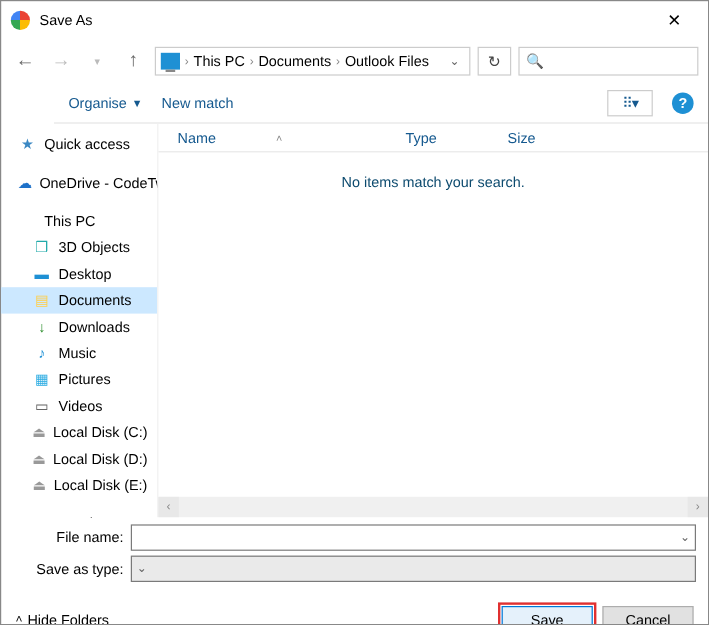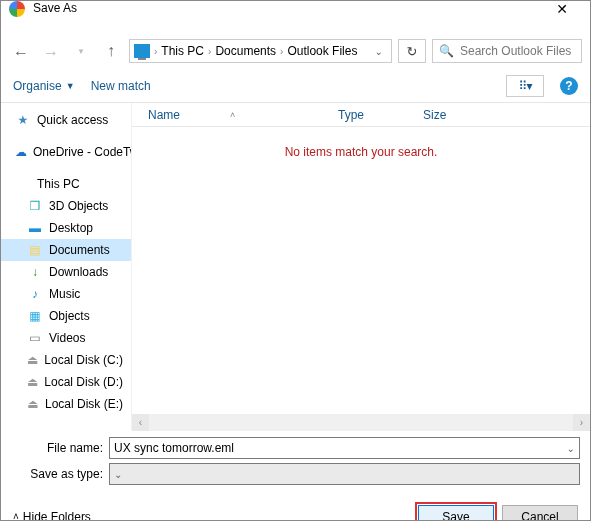--- a/index.html
+++ b/index.html
@@ -1,50 +1,50 @@
 <!DOCTYPE html>
 <html><head>
 <meta charset="utf-8">
 <style>
 * { box-sizing: border-box; margin: 0; padding: 0; font-family: "Segoe UI", Arial, sans-serif; }
 body { background: #fff; width: 591px; height: 521px; overflow: hidden; border: 1px solid #888; }
-.titlebar { height: 32px; display: flex; padding: 0 8px; }
+.titlebar { height: 32px; display: flex; align-items: center; padding: 0 8px; }
 .titlebar .appicon { width: 16px; height: 16px; margin-right: 8px; border-radius: 50%; background: conic-gradient(#ea4335 0 90deg,#fbbc05 90deg 180deg,#34a853 180deg 270deg,#4285f4 270deg 360deg); }
 .titlebar .title { font-size: 12px; flex: 1; }
 .titlebar .close { width: 40px; text-align: center; font-size: 14px; cursor: pointer; }
 .navbar { height: 36px; display: flex; align-items: center; padding: 0 8px; gap: 6px; }
 .navbtn { width: 24px; height: 24px; display: flex; align-items: center; justify-content: center; color: #666; cursor: pointer; }
 .navbtn.disabled { color: #bbb; }
 .addrwrap { flex: 1; display: flex; align-items: center; border: 1px solid #ccc; height: 24px; padding: 0 4px; gap: 4px; font-size: 12px; }
 .addrwrap .monitor { width:16px; height:14px; background:#1e90d4; position:relative; }
 .addrwrap .monitor::after{content:"";position:absolute;bottom:-2px;left:4px;width:8px;height:2px;background:#888;}
 .crumb-sep { color:#888; font-size:10px; }
 .addr-dd { margin-left:auto; color:#666; cursor:pointer; padding:0 4px; font-size:10px;}
 .refresh { width:28px; height:24px; border:1px solid #ccc; display:flex; align-items:center; justify-content:center; font-size:13px; cursor:pointer; color:#444;}
 .searchbox { width: 150px; height: 24px; border:1px solid #ccc; display:flex; align-items:center; padding:0 6px; gap:6px; color:#777; font-size:12px;}
-.toolbar { height: 34px; display:flex; align-items:center; padding:0 12px; gap:16px; font-size:12px; border-bottom:1px solid #e5e5e5;}
+.toolbar { height: 34px; display:flex; align-items:center; padding:0 12px; gap:16px; font-size:12px; border-bottom:1px solid #e5e5e5;margin-left:44px;}
 .toolbar .org { color:#15598f; cursor:pointer; display:flex; align-items:center; gap:4px;}
 .toolbar .newf { color:#15598f; cursor:pointer;}
 .toolbar-spacer{flex:1;}
 .viewbtn{ width:38px; height:22px; border:1px solid #ccc; display:flex; align-items:center; justify-content:center; cursor:pointer; color:#15598f;}
 .helpbtn{ width:18px; height:18px; border-radius:50%; background:#1e90d4; color:#fff; font-size:12px; font-weight:bold; display:flex; align-items:center; justify-content:center; cursor:pointer;}
 .mainarea{ display:flex; height: 328px; }
 .sidebar{ width: 130px; padding:6px 0; overflow-y:auto; font-size:12px;}
 .side-item{ display:flex; align-items:center; gap:6px; padding:3px 8px 3px 14px; cursor:pointer; white-space:nowrap;}
 .side-item.selected{ background:#cce8ff;}
 .side-item .icn{ width:16px; height:16px; display:flex; align-items:center; justify-content:center; font-size:12px;}
 .side-group{ margin-bottom:10px;}
 .side-sub{ padding-left:26px;}
 .filearea{ flex:1; display:flex; flex-direction:column; border-left:1px solid #f0f0f0;}
 .colheaders{ height:24px; display:flex; align-items:center; font-size:12px; color:#15598f; border-bottom:1px solid #e8e8e8; padding-left:8px;}
 .colheaders > div{ padding:0 8px; cursor:pointer;}
 .col-name{ width:190px; display:flex; align-items:center; gap:50px;}
 .col-name .sortind{ font-size:9px; color:#888;}
 .col-date{ width:110px;} .col-type{ width:85px;} .col-size{ width:50px;}
-.filelist{ flex:1; display:flex; align-items:flex-start; justify-content:center; padding-top:18px; font-size:12px; color:#b91c1c;}
+.filelist{ flex:1; display:flex; align-items:flex-start; justify-content:center; padding-top:18px; font-size:12px; color:#0c4a6e;}
 .hscroll{ height:17px; background:#f0f0f0; display:flex; align-items:center;}
 .hscroll .arrow{ width:17px; height:17px; background:#e8e8e8; display:flex; align-items:center; justify-content:center; font-size:10px; color:#888; cursor:pointer;}
 .hscroll .track{ flex:1; height:17px; margin-left:-1px;}
 .formarea{ padding:6px 10px; font-size:12px;}
 .formrow{ display:flex; align-items:center; margin-bottom:4px; gap:6px;}
 .formrow label{ width:92px; text-align:right;}
 .formrow .field{ flex:1; border:1px solid #7a7a7a; height:22px; padding:0 4px; font-size:12px; background:#fff; display:flex; align-items:center;}
 .formrow .field.combo{ background:#eaeaea; justify-content:space-between;}
 .bottombar{ display:flex; align-items:center; padding:10px 12px; font-size:12px; gap:8px;}
 .bottombar .hidef{ display:flex; align-items:center; gap:4px; cursor:pointer;}
@@ -83,21 +83,20 @@
     <span>This PC</span>
     <span class="crumb-sep">›</span>
     <span>Documents</span>
     <span class="crumb-sep">›</span>
     <span>Outlook Files</span>
     <span class="addr-dd">⌄</span>
   </div>
   <div class="refresh">↻</div>
   <div class="searchbox">
     <span>🔍</span>
-    <span>Search Outlook Files</span>
   </div>
 </div>
 
 <div class="toolbar">
   <span class="org">
     <span>Organise</span>
     <span style="font-size:9px;">▼</span>
   </span>
   <span class="newf">New match</span>
   <span class="toolbar-spacer"></span>
@@ -143,21 +142,21 @@
       <div class="side-item side-sub">
         <span class="icn down">↓</span>
         <span>Downloads</span>
       </div>
       <div class="side-item side-sub">
         <span class="icn note">♪</span>
         <span>Music</span>
       </div>
       <div class="side-item side-sub">
         <span class="icn pic">▦</span>
-        <span>Objects</span>
+        <span>Pictures</span>
       </div>
       <div class="side-item side-sub">
         <span class="icn film">▭</span>
         <span>Videos</span>
       </div>
       <div class="side-item side-sub">
         <span class="icn disk">⏏</span>
         <span>Local Disk (C:)</span>
       </div>
       <div class="side-item side-sub">
@@ -194,21 +193,20 @@
       <span class="track"></span>
       <span class="arrow">›</span>
     </div>
   </div>
 </div>
 
 <div class="formarea">
   <div class="formrow">
     <label>File name:</label>
     <div class="field">
-      <span>UX sync tomorrow.eml</span>
       <span style="margin-left:auto;font-size:10px;color:#666;">⌄</span>
     </div>
   </div>
   <div class="formrow">
     <label>Save as type:</label>
     <div class="field combo">
       <span style="font-size:10px;color:#666;">⌄</span>
     </div>
   </div>
 </div>

